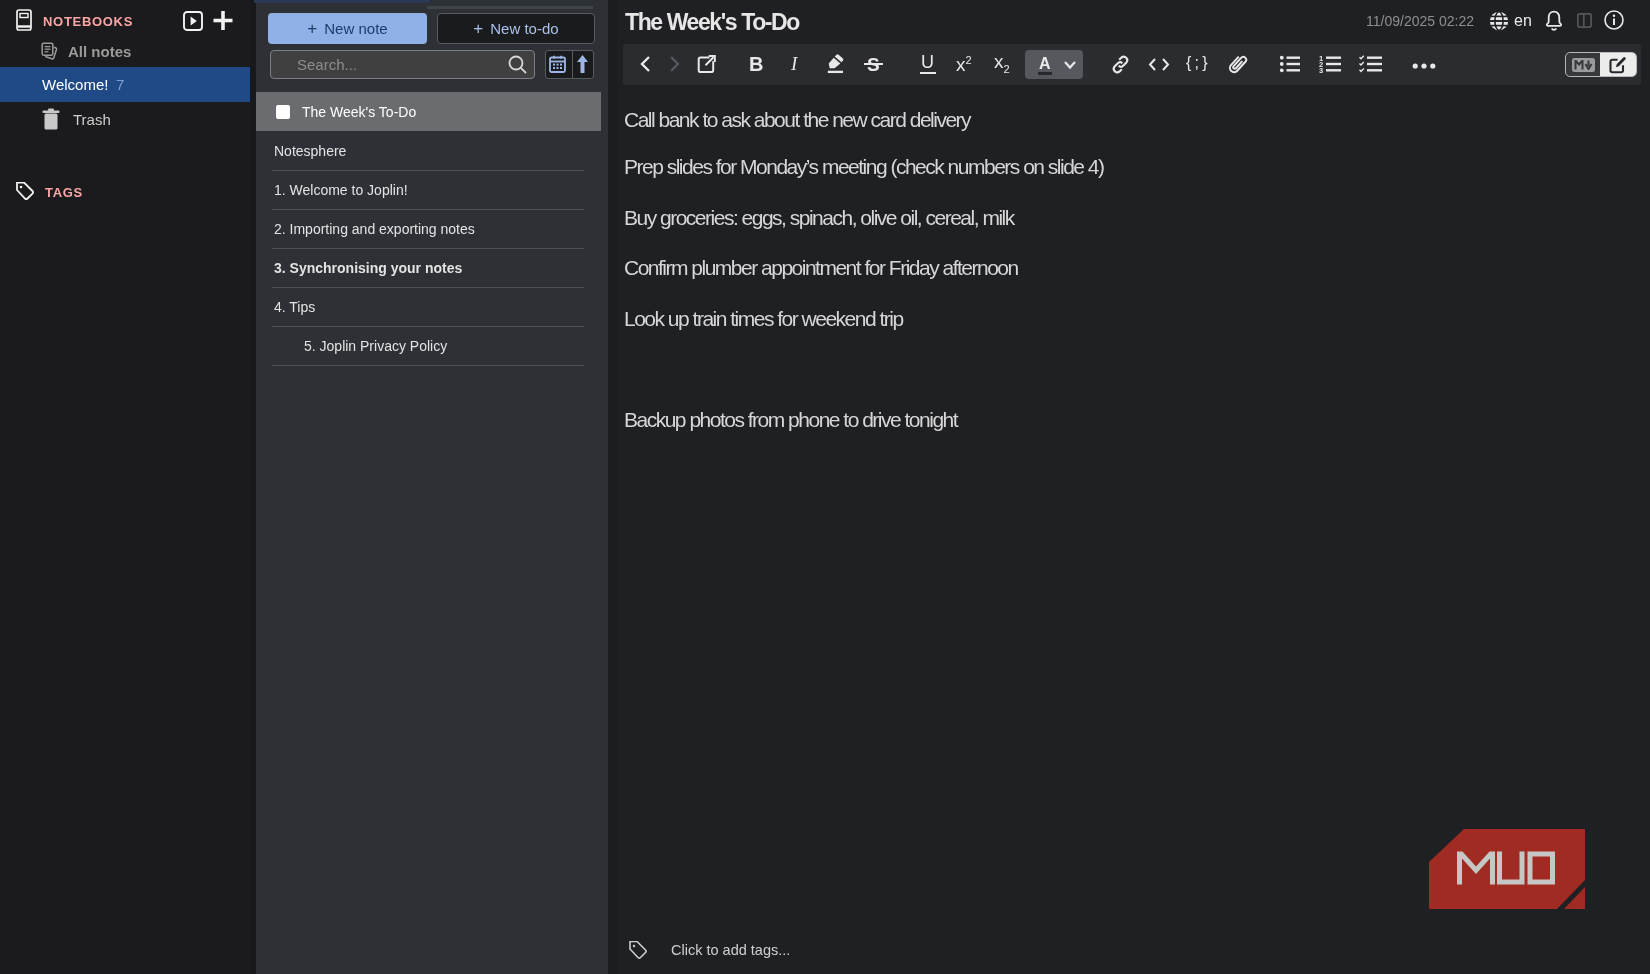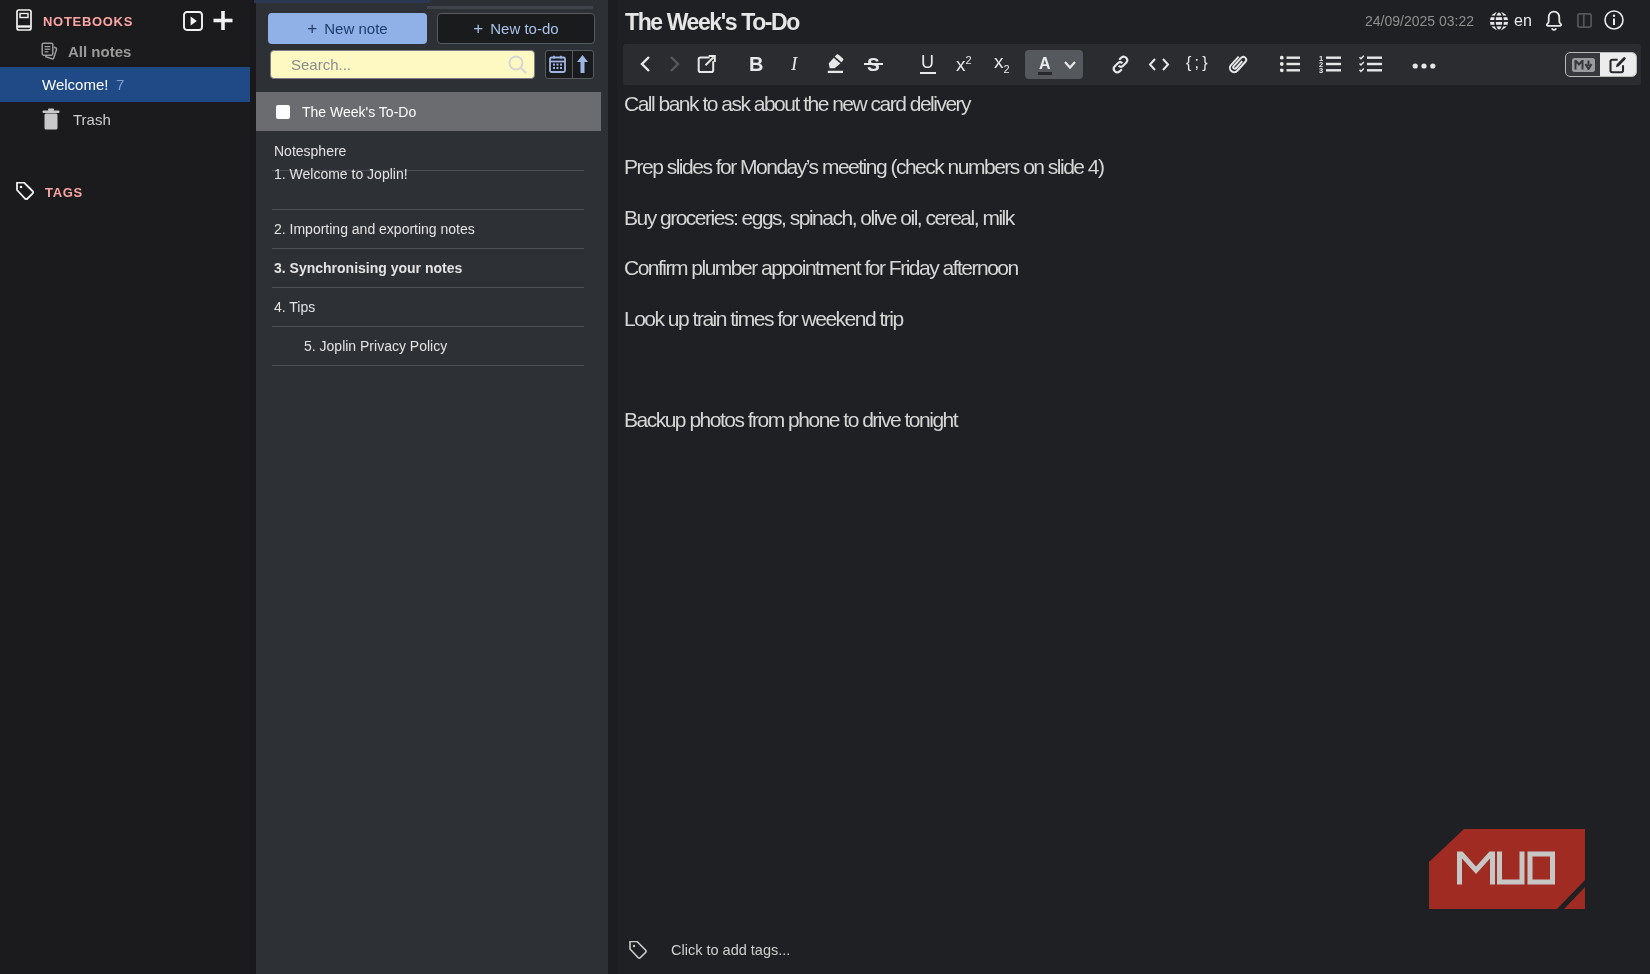--- a/index.html
+++ b/index.html
@@ -11,21 +11,21 @@
   #sidebar { left:0; top:0; width:250px; height:974px; background:#1b1b1d; }
   .sbhead { color:#fca5a5; font-weight:bold; font-size:13px; letter-spacing:0.7px; }
   .sbitem { font-size:15px; color:#9b9b9b; }
   #rowWelcome { left:0; top:67px; width:250px; height:35px; background:#1f4a85; }
 
   
   #notecol { left:256px; top:0; width:352px; height:974px; background:#2d3035; }
   #gap1 { left:250px; top:0; width:6px; height:974px; background:#19191b; }
   #btnNewNote { left:268px; top:13px; width:159px; height:31px; background:#8fb1e8; border-radius:4px; color:#1e3c69; font-size:15px; display:flex; align-items:center; justify-content:center; }
   #btnNewTodo { left:437px; top:13px; width:158px; height:31px; background:#1a1b1d; border:1px solid #565a61; border-radius:4px; color:#a9c1ea; font-size:15px; display:flex; align-items:center; justify-content:center; }
-  #searchbox { left:270px; top:50px; width:265px; height:29px; background:#fef9c3; border:1px solid #7c7f83; border-radius:4px; color:#8a8d90; font-size:15px; display:flex; align-items:center; padding-left:20px; }
+  #searchbox { left:270px; top:50px; width:265px; height:29px; background:#404040; border:1px solid #7c7f83; border-radius:4px; color:#8a8d90; font-size:15px; display:flex; align-items:center; padding-left:26px; }
   #calbox { left:545px; top:50px; width:49px; height:29px; background:#1a1b1d; border:1px solid #565a61; border-radius:3px; }
   #rowSel { left:256px; top:92px; width:345px; height:39px; background:#6a6c6f; display:flex; align-items:center; }
   .nrow { left:256px; width:345px; height:39px; color:#e3e3e3; font-size:14px; display:flex; align-items:center; padding-left:18px; }
   .nsep { left:272px; width:312px; height:1px; background:#4c4f54; }
 
   
   #gap2 { left:608px; top:0; width:9px; height:974px; background:#1c1d1f; }
   #editor { left:617px; top:0; width:1033px; height:974px; background:#1f2023; }
   #title { left:625px; top:9px; color:#e6e6e6; font-size:23px; font-weight:bold; letter-spacing:-1.4px; }
   #topdate { right:176px; top:13px; color:#8f8f8f; font-size:14px; }
@@ -115,36 +115,36 @@
     <path d="M7.5 1 L13 8 L9.5 8 L9.5 19 L5.5 19 L5.5 8 L2 8 Z" fill="#9db6e6"></path>
   </svg>
 
   <div id="rowSel" class="abs">
     <div style="width:14px; height:14px; background:#ffffff; border-radius:2px; margin-left:20px;"></div>
     <div style="color:#ffffff; font-size:14px; margin-left:12px;">The Week's To-Do</div>
   </div>
 
   <div class="abs nrow" style="top:131px;">Notesphere</div>
   <div class="abs nsep" style="top:170px;"></div>
-  <div class="abs nrow" style="top:154px;">1. Welcome to Joplin!</div>
+  <div class="abs nrow" style="top:170px;">1. Welcome to Joplin!</div>
   <div class="abs nsep" style="top:209px;"></div>
   <div class="abs nrow" style="top:209px;">2. Importing and exporting notes</div>
   <div class="abs nsep" style="top:248px;"></div>
   <div class="abs nrow" style="top:248px;font-weight:bold;">3. Synchronising your notes</div>
   <div class="abs nsep" style="top:287px;"></div>
   <div class="abs nrow" style="top:287px;">4. Tips</div>
   <div class="abs nsep" style="top:326px;"></div>
   <div class="abs nrow" style="top:326px;padding-left:48px;">5. Joplin Privacy Policy</div>
   <div class="abs nsep" style="top:365px;"></div>
 
   <div id="gap2" class="abs"></div>
   <div id="editor" class="abs"></div>
 
   <div id="title" class="abs">The Week's To-Do</div>
-  <div id="topdate" class="abs">24/09/2025 03:22</div>
+  <div id="topdate" class="abs">11/09/2025 02:22</div>
 
   <svg class="abs" style="left:1489px; top:11px;" width="20" height="20" viewBox="0 0 20 20">
     <circle cx="10" cy="10" r="9.2" fill="#e8e8e8"></circle>
     <g stroke="#1f2023" fill="none">
       <ellipse cx="10" cy="10" rx="4.1" ry="9.2" stroke-width="1.6"></ellipse>
       <line x1="0.6" y1="10" x2="19.4" y2="10" stroke-width="1.9"></line>
       <line x1="1.8" y1="5.4" x2="18.2" y2="5.4" stroke-width="1.6"></line>
       <line x1="1.8" y1="14.6" x2="18.2" y2="14.6" stroke-width="1.6"></line>
     </g>
   </svg>
@@ -262,21 +262,21 @@
       </div>
     </div>
     <div style="flex:1; height:100%; background:#ececec; display:flex; align-items:center; justify-content:center;">
       <svg width="18" height="18" viewBox="0 0 18 18">
         <path d="M14 9.3 L14 14.7 A1.6 1.6 0 0 1 12.4 16.3 L3.1 16.3 A1.6 1.6 0 0 1 1.5 14.7 L1.5 5.4 A1.6 1.6 0 0 1 3.1 3.8 L8.6 3.8" fill="none" stroke="#26282b" stroke-width="2.1"></path>
         <path d="M6.9 11.3 L7.7 8.2 L14.3 1.6 A1.15 1.15 0 0 1 16.3 3.6 L9.8 10.3 Z" fill="#26282b"></path>
       </svg>
     </div>
   </div>
 
-  <div class="abs content-line" style="top:92px;">Call bank to ask about the new card delivery</div>
+  <div class="abs content-line" style="top:108px;">Call bank to ask about the new card delivery</div>
   <div class="abs content-line" style="top:155px;">Prep slides for Monday’s meeting (check numbers on slide 4)</div>
   <div class="abs content-line" style="top:206px;">Buy groceries: eggs, spinach, olive oil, cereal, milk</div>
   <div class="abs content-line" style="top:256px;">Confirm plumber appointment for Friday afternoon</div>
   <div class="abs content-line" style="top:307px;">Look up train times for weekend trip</div>
   <div class="abs content-line" style="top:408px;">Backup photos from phone to drive tonight</div>
 
   <svg class="abs" style="left:1425px; top:825px;" width="165" height="90" viewBox="0 0 165 90">
     <polygon points="39,4 160,4 160,55 132,84 4,84 4,37" fill="#a02b23"></polygon>
     <polygon points="160,62 139,84 160,84" fill="#a02b23"></polygon>
     <polygon points="32,59.5 32,26.5 37.5,26.5 51,41.5 64.5,26.5 70,26.5 70,59.5 65,59.5 65,33.5 51,49 37,33.5 37,59.5" fill="#c6c7c5"></polygon>

